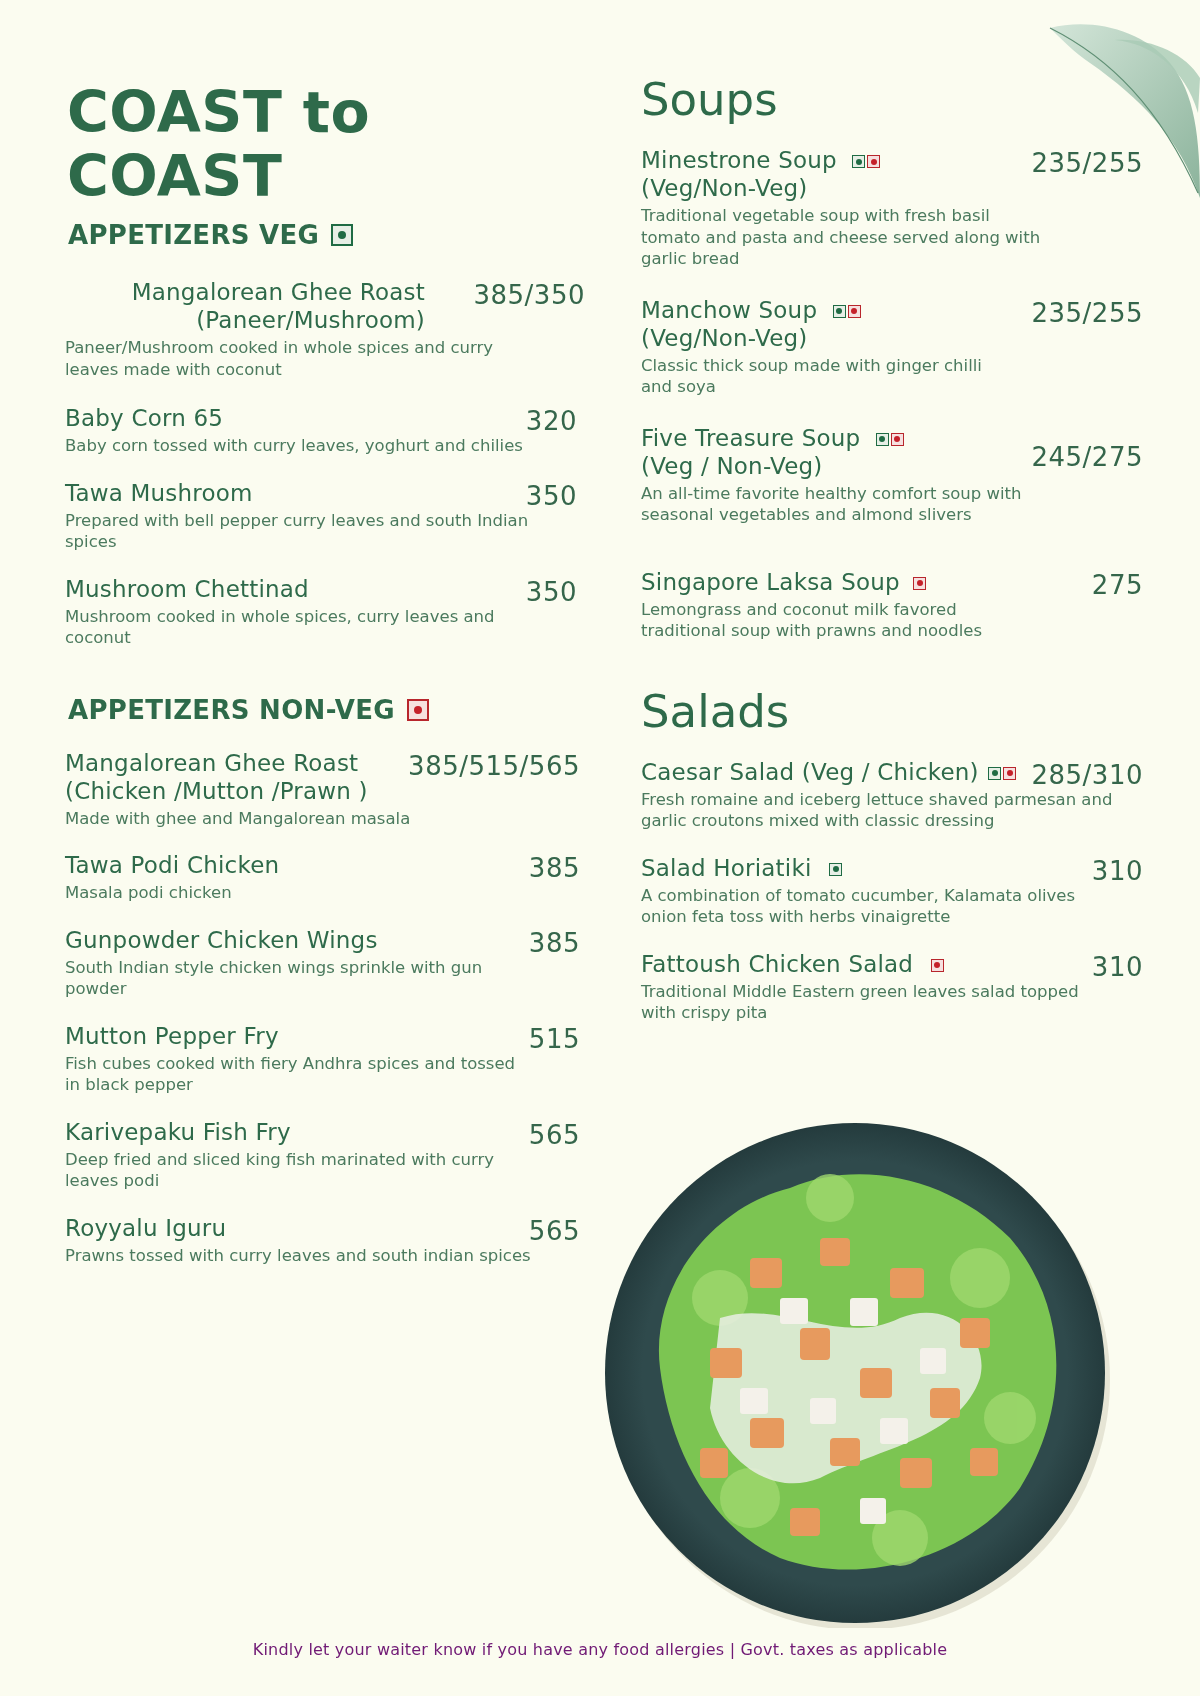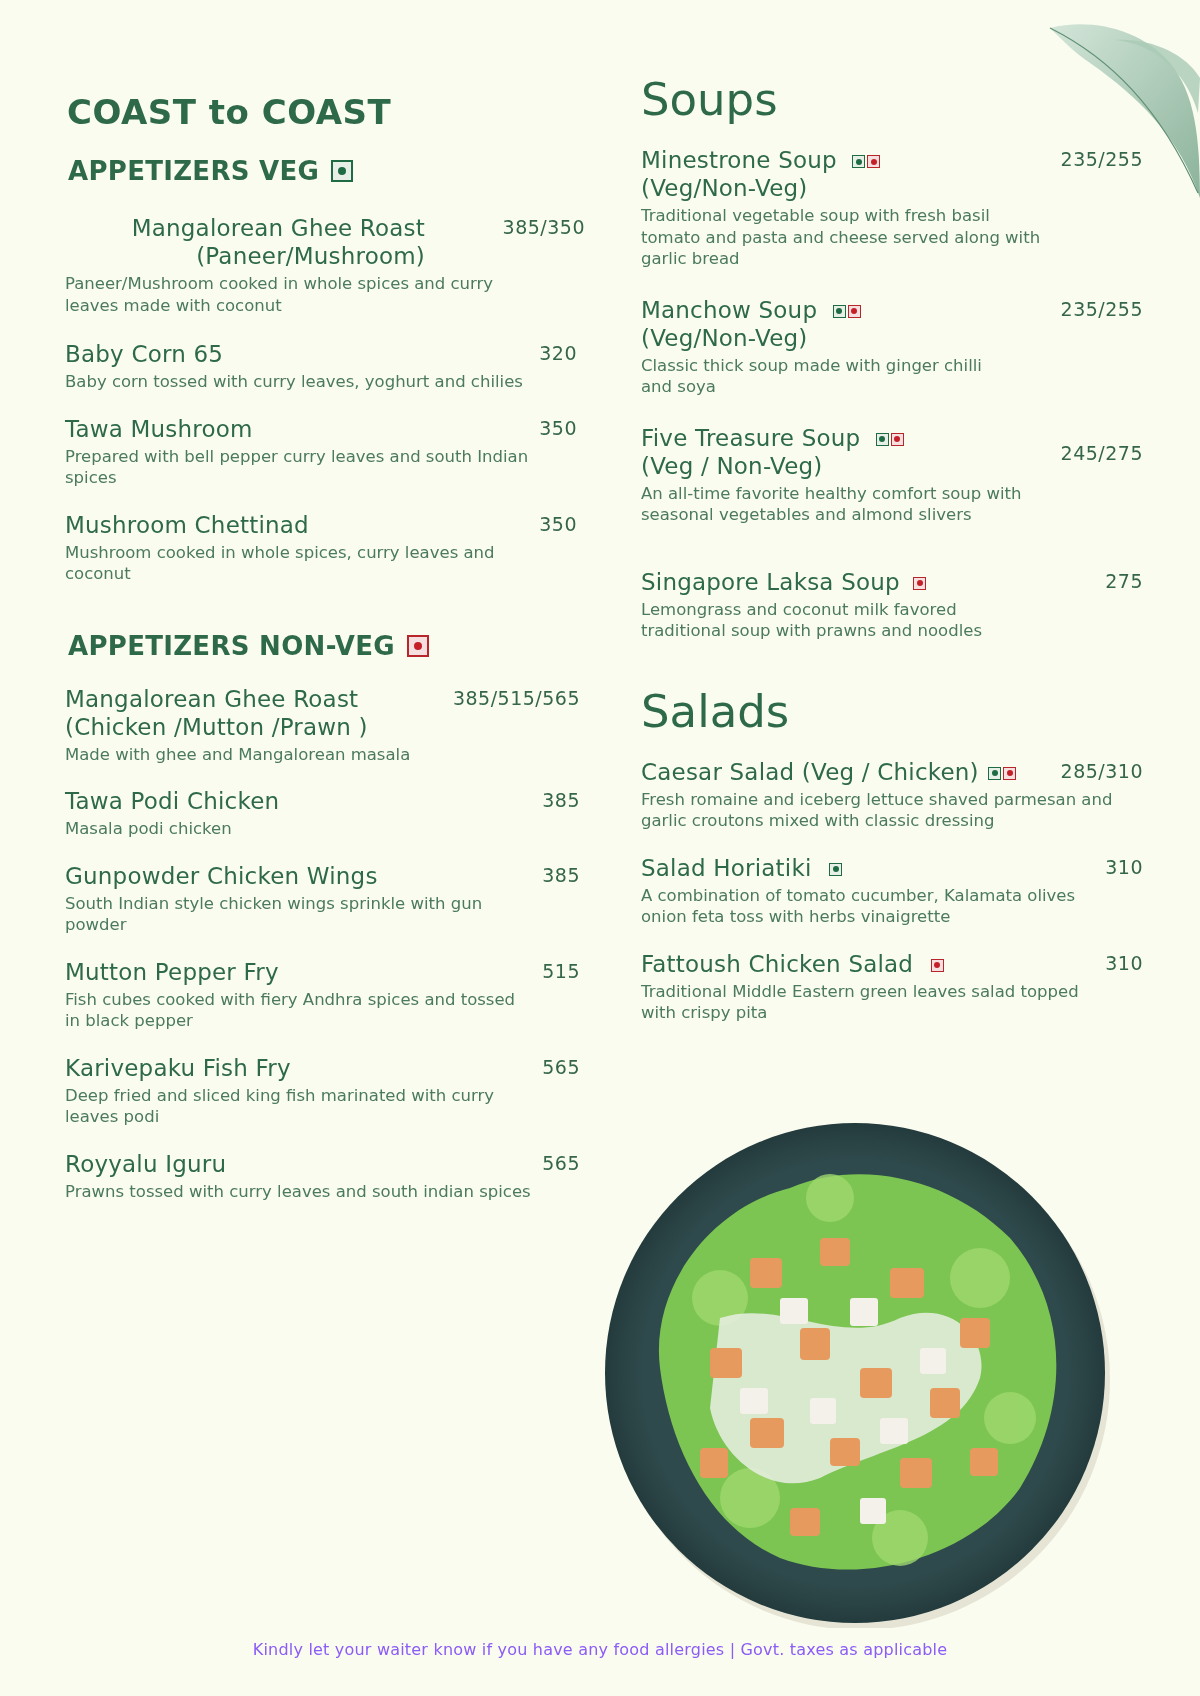--- a/index.html
+++ b/index.html
@@ -15,21 +15,21 @@
     .leaf {
       position: absolute; top: 18px; right: 0; width: 180px; height: 190px;
     }
 
     .col-left { position: absolute; left: 65px; top: 80px; width: 510px; }
     .col-right { position: absolute; left: 641px; top: 68px; width: 500px; }
 
     .brand-title {
       font-family: "DejaVu Sans", sans-serif;
       font-weight: bold;
-      font-size: 34px;
+      font-size: 57px;
       letter-spacing: 0.5px;
       color: #2e6a4a;
       line-height: 64px;
       margin-left: 2px;
     }
     .section-heading {
       font-weight: bold;
       font-size: 26px;
       color: #2e6a4a;
       letter-spacing: 0.3px;
@@ -46,21 +46,21 @@
     .item { position: relative; }
     .item-name {
       font-size: 23px;
       line-height: 28px;
       color: #2e6a4a;
       letter-spacing: 0.2px;
       padding-right: 100px;
     }
     .item-price {
       position: absolute; right: 0; top: 2px;
-      font-size: 19px; color: #35664b; letter-spacing: 0.5px;
+      font-size: 26px; color: #35664b; letter-spacing: 0.5px;
     }
     .item-desc {
       font-size: 16.5px;
       line-height: 21.5px;
       color: #4b7a5e;
       margin-top: 3px;
       padding-right: 40px;
     }
 
     .diet {
@@ -79,21 +79,21 @@
     .diet.nonveg { border-color: #b8262c; background: #f6e0df; }
     .diet.nonveg::after { background: #c5202a; }
     .diet-pair { display: inline-flex; gap: 2px; vertical-align: middle; margin-left: 8px; }
 
     .plate {
       position: absolute; left: 600px; top: 1118px; width: 510px; height: 510px;
     }
 
     .footer {
       position: absolute; left: 0; right: 0; top: 1640px;
-      text-align: center; font-size: 16px; color: #8b5cf6; letter-spacing: 0.2px;
+      text-align: center; font-size: 16px; color: #701a75; letter-spacing: 0.2px;
     }
   </style>
 </head>
 <body>
 
 <div class="page">
 
   <svg class="leaf" viewBox="0 0 180 190">
     <defs>
       <linearGradient id="lg" x1="0" y1="0" x2="1" y2="1">

